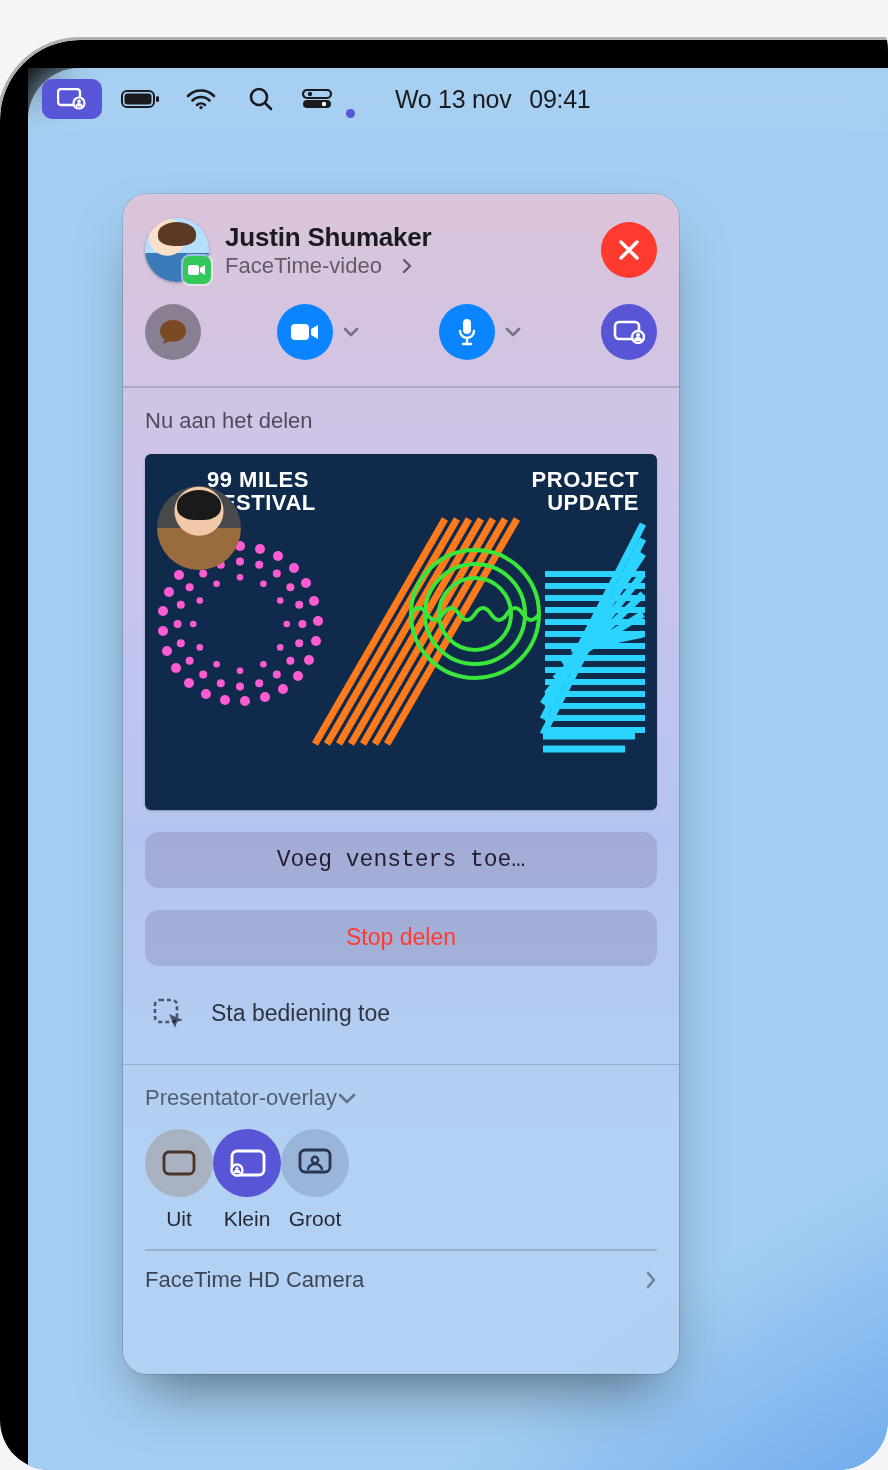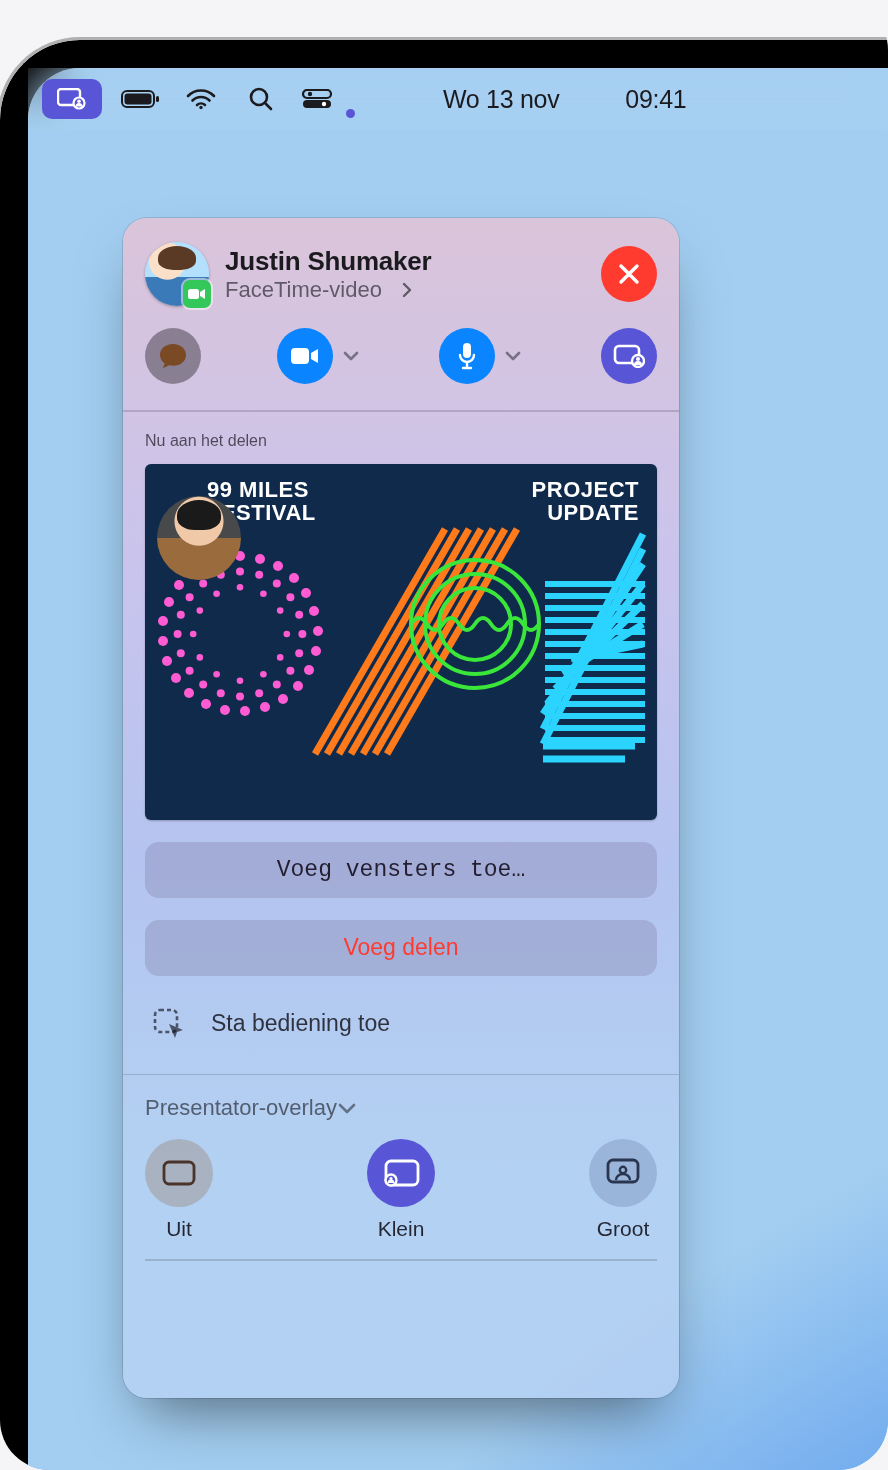--- a/index.html
+++ b/index.html
@@ -35,28 +35,28 @@
     display:flex; align-items:center; padding: 0 30px 0 14px;
     gap: 18px; font-size: 25px; font-weight:500; color:#1b1b1f;
     background: rgba(255,255,255,0.04);
     backdrop-filter: blur(20px);
   }
   .menubar .status { width:42px; height:42px; display:flex; align-items:center; justify-content:center; }
   .menubar .share-active {
     background:#5856d6; border-radius:10px; width:60px; height:40px;
     display:flex; align-items:center; justify-content:center;
   }
-  .menubar .text-item { font-size:25px; letter-spacing:-0.3px;margin-left:48px; }
+  .menubar .text-item { font-size:25px; letter-spacing:-0.3px; }
   .mb-dot {
     width:9px; height:9px; border-radius:50%; background:#5856d6; margin-left:-6px; align-self:flex-end; margin-bottom:12px;
   }
 
   
   .panel {
-    position:absolute; left:95px; top:150px; width:556px; height:1180px;
+    position:absolute; left:95px; top:126px; width:556px; height:1180px;
     background: rgba(255,255,255,0.32);
     border-radius: 24px;
     box-shadow: 0 0 0 1px rgba(0,0,0,0.12), 0 30px 60px -20px rgba(0,0,0,0.5);
     overflow:hidden;
   }
   .panel::before{
     content:""; position:absolute; inset:0;
     background: linear-gradient(180deg, rgba(240,175,195,0.55) 0%, rgba(210,170,230,0.5) 30%, rgba(170,175,235,0.55) 55%, rgba(170,200,240,0.6) 80%);
     z-index:0;
   }
@@ -97,21 +97,21 @@
   .ctrl-msg { background:rgba(0,0,0,0.35); }
   .ctrl-blue { background:#0a84ff; }
   .ctrl-purple { background:#5856d6; }
   .chev-sm {
     width:24px; height:24px; display:flex; align-items:center; justify-content:center;
     color:rgba(30,30,40,0.5);
   }
 
   .hr { height:1.5px; background:rgba(0,0,0,0.15); margin: 0; }
 
-  .section-label { font-size:16px; font-weight:500; color:rgba(22,22,30,0.7); padding:20px 22px 14px 22px; }
+  .section-label { font-size:22px; font-weight:500; color:rgba(22,22,30,0.7); padding:20px 22px 20px 22px; }
 
   .share-preview {
     margin: 0 22px; border-radius:6px; overflow:hidden; height:356px;
     background:#0f2a4b; position:relative; color:#fff;
     box-shadow: 0 1px 2px rgba(0,0,0,0.25);
   }
   .sp-top { display:flex; justify-content:space-between; font-size:22px; font-weight:700; letter-spacing:0.5px; padding:14px 18px 0 18px; position:relative; z-index:5;}
   .sp-top div { line-height:1.05; text-align:right; }
   .sp-top div:first-child{ text-align:left; }
   .sp-graphics { position:absolute; inset:10px 0 -30px 0; }
@@ -141,21 +141,21 @@
     color:rgba(20,20,30,0.65);
   }
   .allow-label { font-size:23px; font-weight:500; color:rgba(22,22,30,0.85); }
 
   .presenter-row {
     display:flex; align-items:center; justify-content:flex-start;
     padding: 20px 22px 14px 22px; font-size:22px; color:rgba(22,22,30,0.62);
   }
 
   .overlay-options {
-    display:flex; justify-content:space-between; padding: 4px 22px 18px 22px;
+    display:flex; justify-content:flex-start; padding: 4px 22px 18px 22px;
   }
   .ov-opt { display:flex; flex-direction:column; align-items:center; gap:10px; }
   .ov-circle {
     width:68px; height:68px; border-radius:50%;
     display:flex; align-items:center; justify-content:center;
   }
   .ov-circle.off { background:rgba(150,120,100,0.35); }
   .ov-circle.small { background:#5856d6; }
   .ov-circle.large { background:rgba(110,130,175,0.35); }
   .ov-label { font-size:21px; font-weight:500; color:rgba(20,20,30,0.9); }
@@ -432,21 +432,21 @@
           <line x1="400" y1="254" x2="500" y2="254"></line>
           <line x1="400" y1="266" x2="500" y2="266"></line>
         </g>
       </svg>
     </div>
 
     <div class="btn-row normal">
       <span>Voeg vensters toe…</span>
     </div>
     <div class="btn-row destructive">
-      <span>Voeg delen</span>
+      <span>Stop delen</span>
     </div>
 
     <div class="allow-row">
       <div class="allow-icon">
         <svg width="40" height="40" viewBox="0 0 40 40">
             <rect x="6" y="6" width="22" height="22" rx="5" fill="none" stroke="currentColor" stroke-width="2.6" stroke-dasharray="4 3"></rect>
             <path d="M20 20 L34 26 L28 28 L26 34 Z" fill="currentColor"></path>
           </svg>
       </div>
       <span class="allow-label">Sta bediening toe</span>
@@ -490,16 +490,24 @@
               <circle cx="17" cy="12" r="3.2" fill="none" stroke="#2a3550" stroke-width="2.4"></circle>
               <path d="M10 22 a7 6 0 0 1 14 0" fill="none" stroke="#2a3550" stroke-width="2.4"></path>
             </svg>
         </div>
         <span class="ov-label">Groot</span>
       </div>
     </div>
 
     <div class="hr" style="margin:0 22px;"></div>
 
+    <div class="list-row">
+      <span>FaceTime HD Camera</span>
+      <span class="chev">
+        <svg width="12" height="20" viewBox="0 0 12 20">
+            <path d="M3 3 L9 10 L3 17" fill="none" stroke="rgba(22,22,30,0.42)" stroke-width="2.6" stroke-linecap="round" stroke-linejoin="round"></path>
+          </svg>
+      </span>
+    </div>
 
 
   </div>
 </div>
 
 </body></html>

